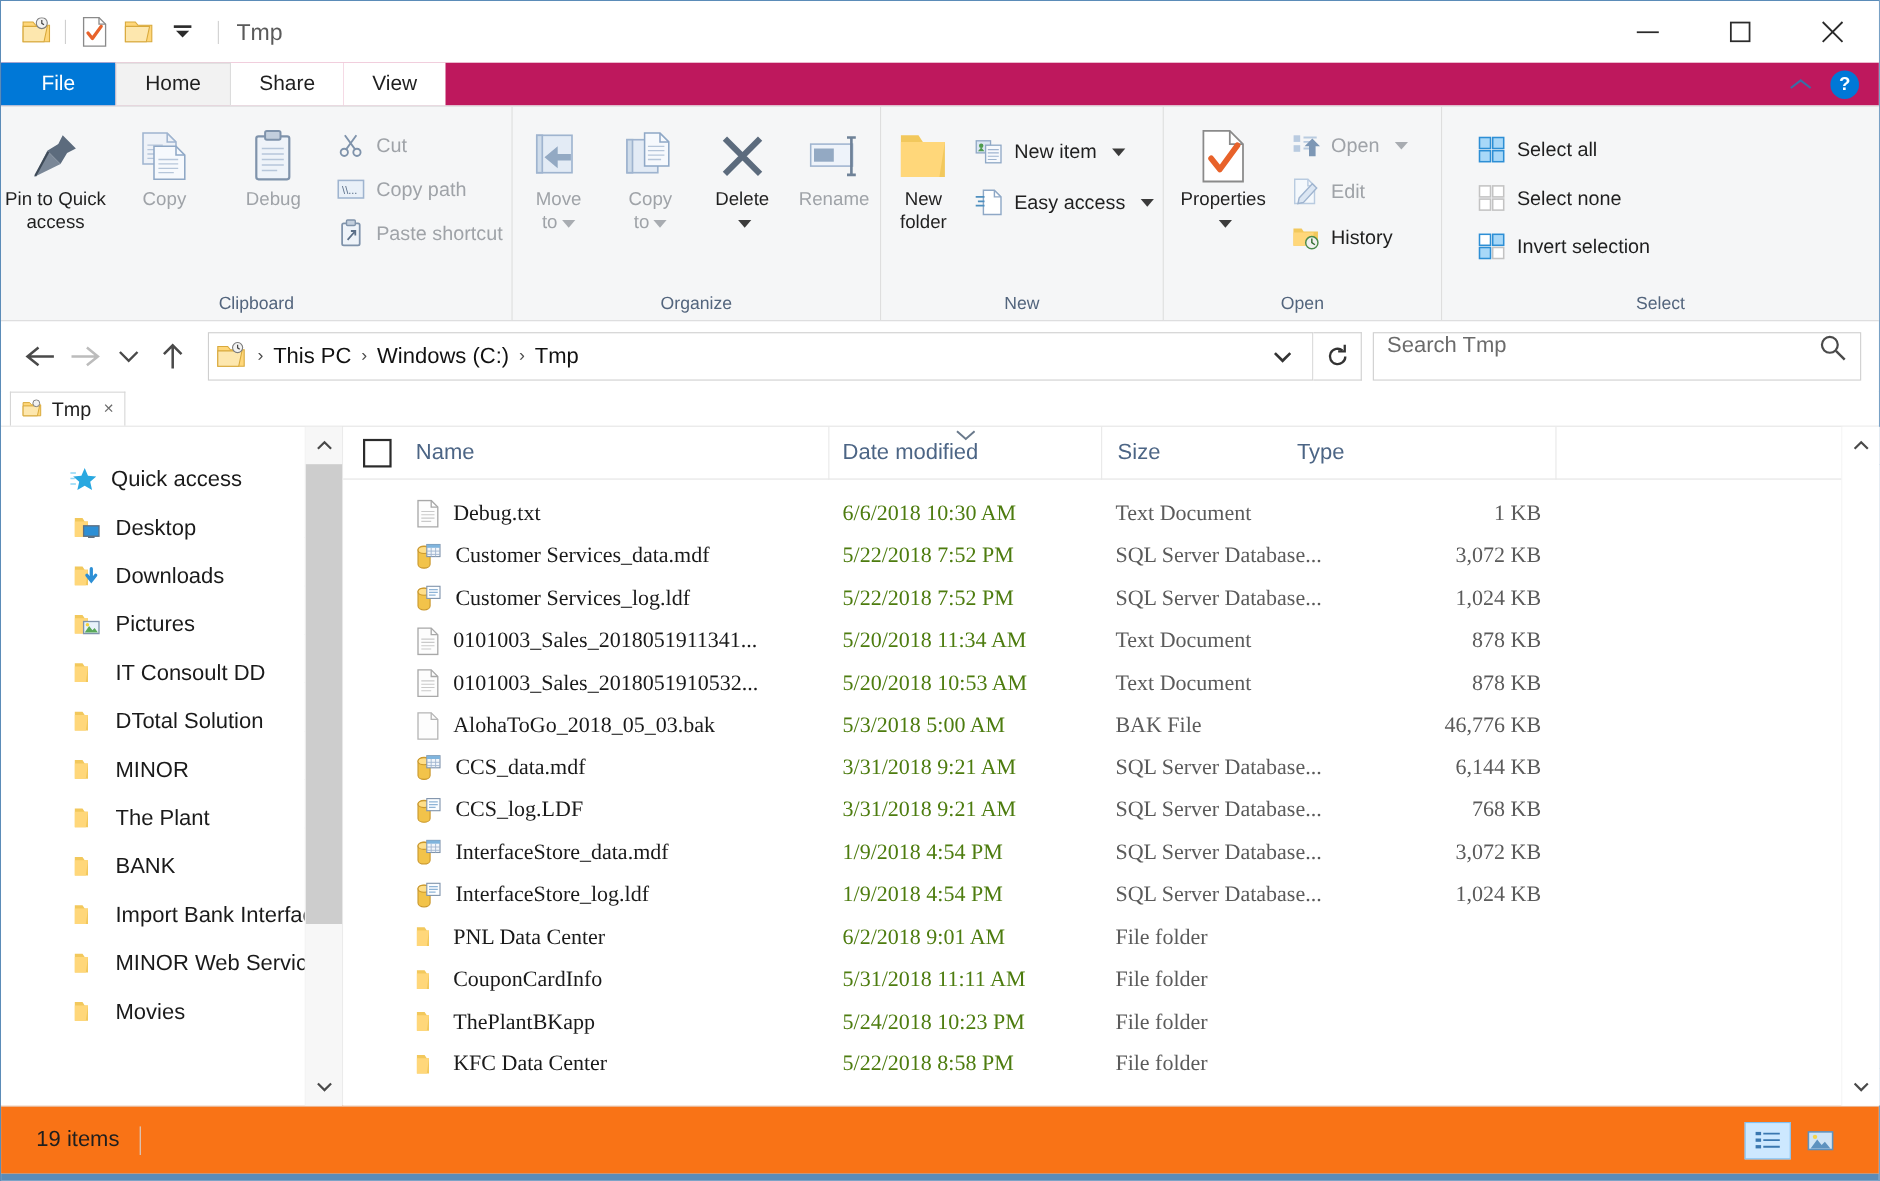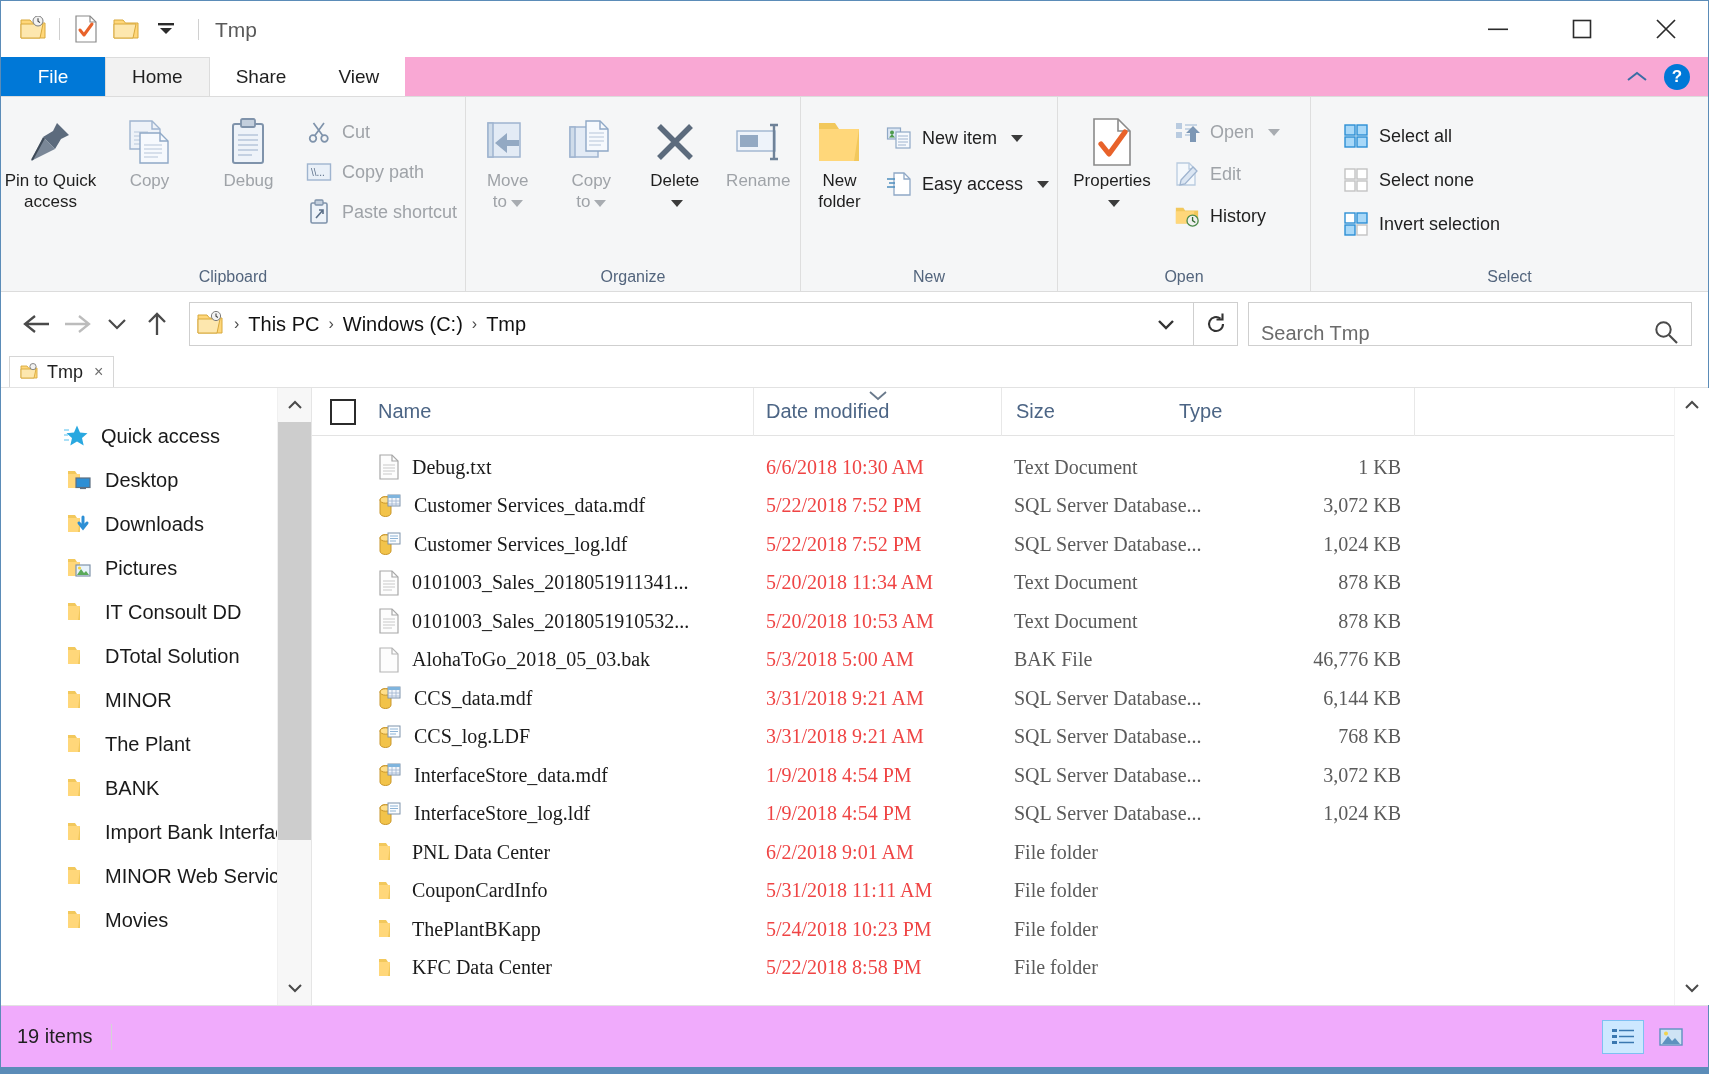--- a/index.html
+++ b/index.html
@@ -43,21 +43,21 @@
   .win-btn {
     width: 84px; height: 56px;
     display: flex; align-items: center; justify-content: center;
     color: #2b2b2b;
   }
 
   
   .tabstrip {
     height: 39px; flex: 0 0 39px;
     display: flex; align-items: flex-end;
-    background: #f9a8d4;
+    background: #be185d;
     position: relative;
   }
   .tab {
     height: 39px; padding: 0 26px;
     display: flex; align-items: center; justify-content: center;
     font-size: 19px; color: #1f1f1f;
     background: #ffffff;
   }
   .tab.file {
     background: #0078d7; color: #ffffff;
@@ -156,21 +156,21 @@
     width: 42px; height: 42px; display:flex; align-items:center; justify-content:center;
     color: #333;
   }
   .refreshbtn {
     width: 44px; height: 44px; display:flex; align-items:center; justify-content:center;
     border: 1px solid #cfcfcf; border-left: none; background: #fff;
   }
   .searchbox {
     width: 444px; height: 44px; margin-left: 10px;
     border: 1px solid #cfcfcf; background: #fff;
-    display: flex; align-items: flex-end; padding: 0 12px;
+    display: flex; align-items: flex-start; padding: 0 12px;
   }
   .searchbox .sph { flex: 1; font-size: 20px; color: #6b6b6b; }
 
   
   .foldertabrow {
     height: 31px; flex: 0 0 31px;
     display: flex; align-items: flex-end;
     background: #ffffff; padding-left: 8px;
   }
   .foldertab {
@@ -254,36 +254,36 @@
     color: #6a7a8c; font-size: 14px; line-height: 1;
   }
 
   .rows { flex: 1; overflow: hidden; position: relative; }
   .row {
     height: 38.5px; display: flex; align-items: center;
     font-size: 20px; color: #1a1a1a;
   }
   .cell { display: flex; align-items: center; height: 38.5px; font-family: Liberation Serif, serif; }
   .cell.c-name { width: 442px; flex: 0 0 442px; padding-left: 66px; gap: 12px; white-space: nowrap; overflow: hidden; }
-  .cell.c-date { width: 248px; flex: 0 0 248px; color: #ef4444; padding-left: 12px; }
+  .cell.c-date { width: 248px; flex: 0 0 248px; color: #4d7c0f; padding-left: 12px; }
   .cell.c-type { width: 248px; flex: 0 0 248px; color: #5b5b5b; padding-left: 12px; }
   .cell.c-size { width: 165px; flex: 0 0 165px; color: #5b5b5b; justify-content: flex-end; padding-right: 14px; }
 
   .listscroll {
     position: absolute; right: 0; top: 0; bottom: 0; width: 34px;
     display: flex; flex-direction: column; align-items: center;
     background: #ffffff; border-left: 1px solid #f2f2f2;
   }
 
   
   .statusbar {
     height: 62px; flex: 0 0 62px;
     display: flex; align-items: center;
-    padding: 0 16px;
-    background: #f0abfc;
+    padding: 0 32px;
+    background: #f97316;
     border-top: 1px solid #e2e2e2;
   }
   .status-text { font-size: 20px; color: #1f1f1f; }
   .status-sep { width: 1px; height: 26px; background: #d4d4d4; margin-left: 18px; }
   .viewtoggle { margin-left: auto; display: flex; gap: 6px; }
   .vbtn {
     width: 42px; height: 34px;
     display: flex; align-items: center; justify-content: center;
     border: 1px solid transparent;
   }

